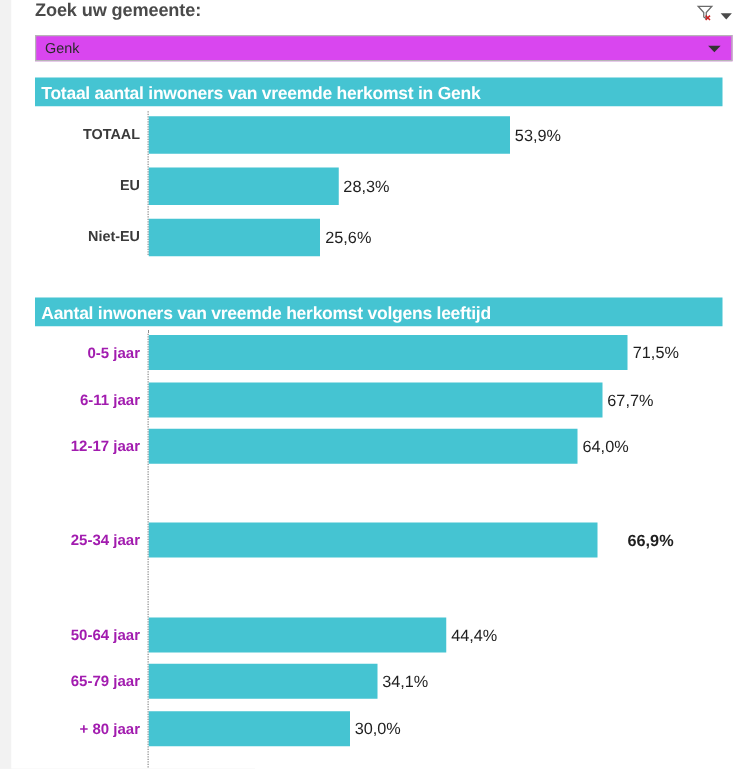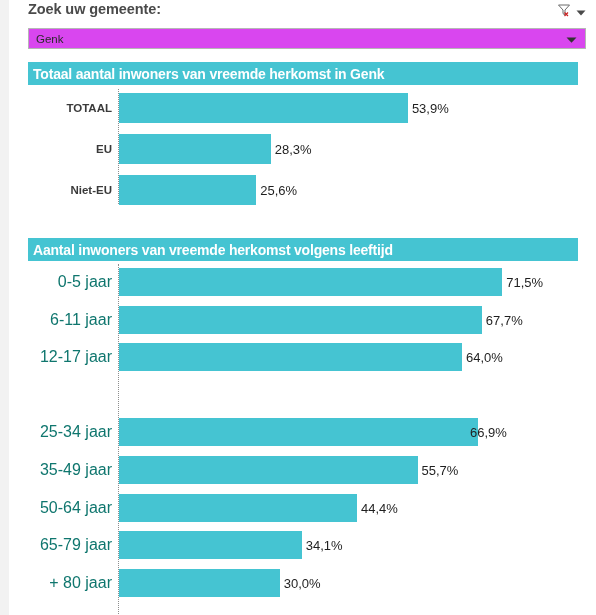--- a/index.html
+++ b/index.html
@@ -119,23 +119,23 @@
     position: absolute;
     left: 0;
     width: 103px;
     text-align: right;
     font-size: 11.5px;
     font-weight: bold;
     color: #3a3a3a;
     white-space: nowrap;
   }
   .bar-label.plain {
-    font-weight: normal;
-    font-size: 16px;
-    color: #0f766e;
+    font-weight: bold;
+    font-size: 12px;
+    color: #a21caf;
   }
   .bar {
     position: absolute;
     left: 110px;
     background: #45c4d2;
   }
   .bar-value {
     position: absolute;
     font-size: 13px;
     color: #1f1f1f;
@@ -216,26 +216,21 @@
           <div class="bar-value" style="left: 476.872px; top: 50%; transform: translateY(-50%);">67,7%</div>
         </div>
         <div class="bar-row" style="position: absolute; left: 0px; top: 79.2px; height: 28px;">
           <div class="bar-label plain" style="top: 50%; transform: translateY(-50%);">12-17 jaar</div>
           <div class="bar" style="width: 343.04px; height: 28px; top: 0px; background: rgb(69, 196, 210);"></div>
           <div class="bar-value" style="left: 457.04px; top: 50%; transform: translateY(-50%);">64,0%</div>
         </div>
         <div class="bar-row" style="position: absolute; left: 0px; top: 154.4px; height: 28px;">
           <div class="bar-label plain" style="top: 50%; transform: translateY(-50%);">25-34 jaar</div>
           <div class="bar" style="width: 358.584px; height: 28px; top: 0px; background: rgb(69, 196, 210);"></div>
-          <div class="bar-value" style="left: 461px; top: 50%; transform: translateY(-50%);">66,9%</div>
-        </div>
-        <div class="bar-row" style="position: absolute; left: 0px; top: 192px; height: 28px;">
-          <div class="bar-label plain" style="top: 50%; transform: translateY(-50%);">35-49 jaar</div>
-          <div class="bar" style="width: 298.552px; height: 28px; top: 0px; background: rgb(69, 196, 210);"></div>
-          <div class="bar-value" style="left: 412.552px; top: 50%; transform: translateY(-50%);">55,7%</div>
+          <div class="bar-value" style="left: 493px; top: 50%; transform: translateY(-50%); font-weight: bold;">66,9%</div>
         </div>
         <div class="bar-row" style="position: absolute; left: 0px; top: 229.6px; height: 28px;">
           <div class="bar-label plain" style="top: 50%; transform: translateY(-50%);">50-64 jaar</div>
           <div class="bar" style="width: 237.984px; height: 28px; top: 0px; background: rgb(69, 196, 210);"></div>
           <div class="bar-value" style="left: 351.984px; top: 50%; transform: translateY(-50%);">44,4%</div>
         </div>
         <div class="bar-row" style="position: absolute; left: 0px; top: 267.2px; height: 28px;">
           <div class="bar-label plain" style="top: 50%; transform: translateY(-50%);">65-79 jaar</div>
           <div class="bar" style="width: 182.776px; height: 28px; top: 0px; background: rgb(69, 196, 210);"></div>
           <div class="bar-value" style="left: 296.776px; top: 50%; transform: translateY(-50%);">34,1%</div>

